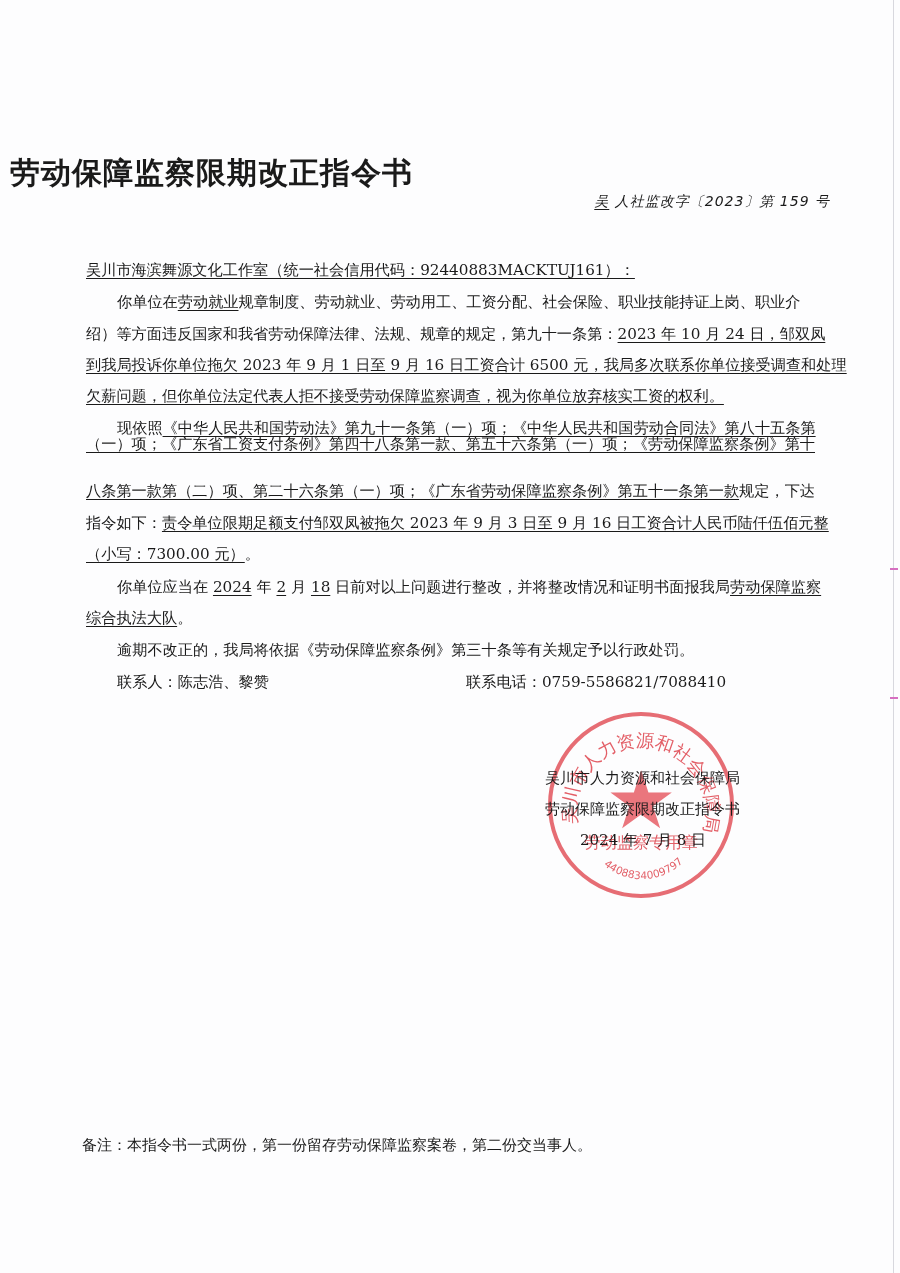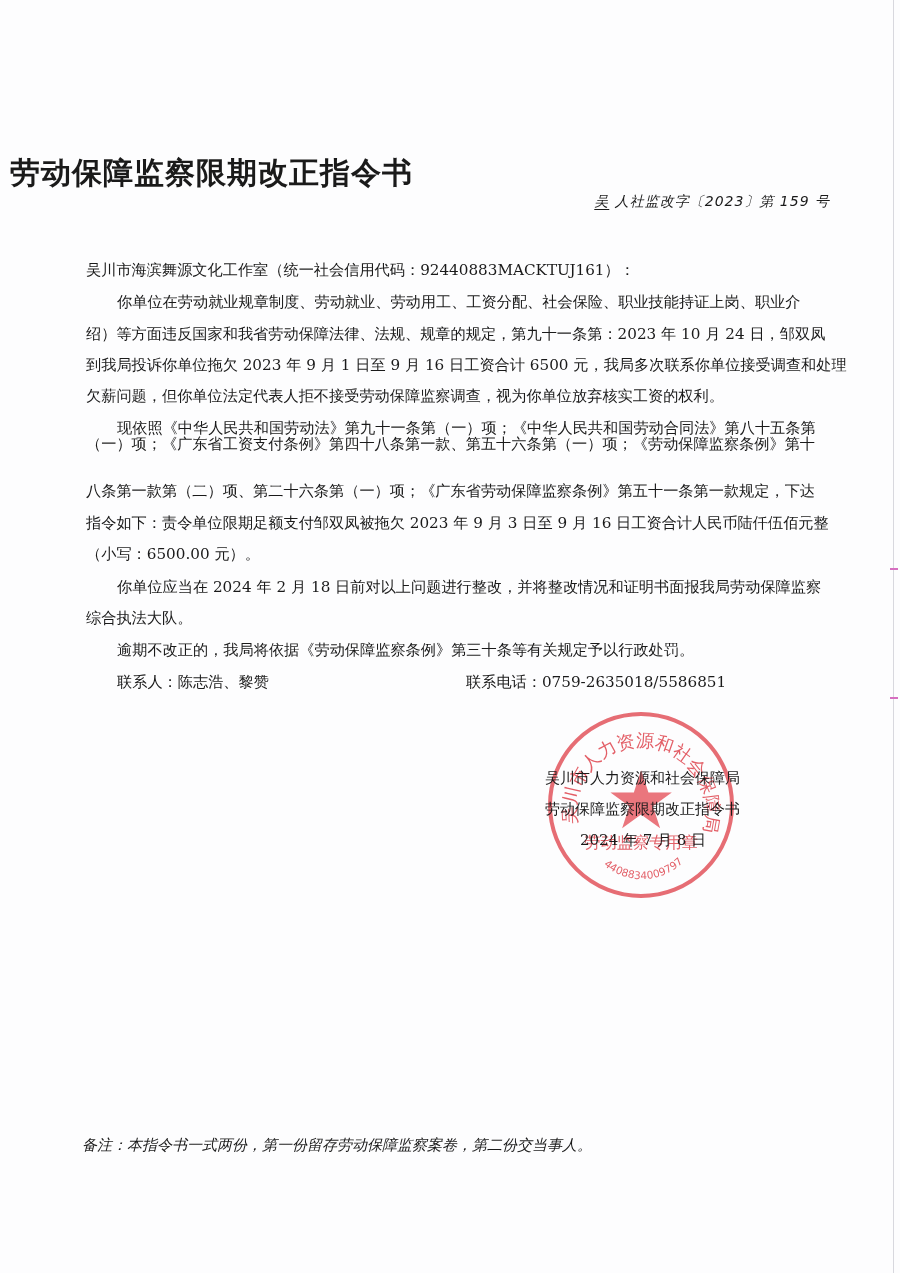--- a/index.html
+++ b/index.html
@@ -22,40 +22,40 @@
   .docno {
     position: absolute; right: 70px; top: 193px; font-size: 14px;
     font-family: "DejaVu Sans", sans-serif; letter-spacing: 1px; font-style: italic;
   }
   .docno .u { text-decoration: underline; }
   .line {
     position: absolute; left: 86px; width: 750px; font-size: 15.2px; line-height: 20px;
     white-space: nowrap;
   }
   .ind { padding-left: 31px; }
-  .u { text-underline-offset: 3px; }
+  .u { text-decoration: underline; text-underline-offset: 3px; }
   .stamp {
     position: absolute; left: 548px; top: 712px; width: 186px; height: 186px;
     border-radius: 50%; border: 4px solid rgba(222, 60, 70, 0.75);
     box-sizing: border-box;
   }
   .stamp-star {
     position: absolute; left: 50%; top: 50%; transform: translate(-50%, -55%);
     color: rgba(225, 60, 70, 0.7); font-size: 80px; line-height: 1;
     font-family: "DejaVu Sans", sans-serif;
   }
   .stamp-arc {
     position: absolute; left: 0; top: 0; width: 100%; height: 100%;
   }
   .stamp-arc text { fill: rgba(220, 55, 65, 0.8); font-family: "DejaVu Sans", sans-serif; }
   .sign {
     position: absolute; left: 545px; font-size: 15px; white-space: nowrap;
   }
   .note {
-    position: absolute; left: 82px; top: 1136px; font-size: 15px; white-space: nowrap; font-style: italic;
+    position: absolute; left: 82px; top: 1136px; font-size: 15px; white-space: nowrap;
   }
 </style>
 </head>
 <body>
 
 <div class="page-edge"></div>
 <div class="edge-mark" style="top:568px"></div>
 <div class="edge-mark" style="top:697px"></div>
 
 <div class="title">劳动保障监察限期改正指令书</div>
@@ -71,29 +71,29 @@
 
 <div class="line ind" style="top:292px"><span>你单位在</span><span class="u">劳动就业</span><span>规章制度、劳动就业、劳动用工、工资分配、社会保险、职业技能持证上岗、职业介</span></div>
 <div class="line" style="top:324px"><span>绍）等方面违反国家和我省劳动保障法律、法规、规章的规定，第九十一条第：</span><span class="u">2023 年 10 月 24 日，邹双凤</span></div>
 <div class="line" style="top:355px"><span class="u">到我局投诉你单位拖欠 2023 年 9 月 1 日至 9 月 16 日工资合计 6500 元，我局多次联系你单位接受调查和处理</span></div>
 <div class="line" style="top:386px"><span class="u">欠薪问题，但你单位法定代表人拒不接受劳动保障监察调查，视为你单位放弃核实工资的权利。</span></div>
 
 <div class="line ind" style="top:418px"><span>现依照</span><span class="u">《中华人民共和国劳动法》第九十一条第（一）项；《中华人民共和国劳动合同法》第八十五条第</span></div>
 <div class="line" style="top:434px"><span class="u">（一）项；《广东省工资支付条例》第四十八条第一款、第五十六条第（一）项；《劳动保障监察条例》第十</span></div>
 <div class="line" style="top:481px"><span class="u">八条第一款第（二）项、第二十六条第（一）项；《广东省劳动保障监察条例》第五十一条第一款</span><span>规定，下达</span></div>
 <div class="line" style="top:513px"><span>指令如下：</span><span class="u">责令单位限期足额支付邹双凤被拖欠 2023 年 9 月 3 日至 9 月 16 日工资合计人民币陆仟伍佰元整</span></div>
-<div class="line" style="top:544px"><span class="u">（小写：6500.00 元）</span><span>。</span></div>
+<div class="line" style="top:544px"><span class="u">（小写：7300.00 元）</span><span>。</span></div>
 
 <div class="line ind" style="top:577px"><span>你单位应当在 </span><span class="u">2024</span><span> 年 </span><span class="u">2</span><span> 月 </span><span class="u">18</span><span> 日前对以上问题进行整改，并将整改情况和证明书面报我局</span><span class="u">劳动保障监察</span></div>
 <div class="line" style="top:608px"><span class="u">综合执法大队</span><span>。</span></div>
 
 <div class="line ind" style="top:640px"><span>逾期不改正的，我局将依据《劳动保障监察条例》第三十条等有关规定予以行政处罚。</span></div>
 
 <div class="line ind" style="top:672px"><span>联系人：陈志浩、黎赞</span></div>
-<div class="line" style="top:672px; left:466px; width:380px"><span>联系电话：0759-2635018/5586851</span></div>
+<div class="line" style="top:672px; left:466px; width:380px"><span>联系电话：0759-5586821/7088410</span></div>
 
 <div class="stamp">
   <svg class="stamp-arc" viewBox="0 0 186 186">
     <defs>
       <path id="arcTop" d="M 28 120 A 68 68 0 1 1 158 120"></path>
       <path id="arcBot" d="M 48 150 A 62 62 0 0 0 140 150"></path>
     </defs>
     <text font-size="19"><textPath href="#arcTop" startOffset="3%">吴川市人力资源和社会保障局</textPath></text>
     <text font-size="11"><textPath href="#arcBot" startOffset="8%">4408834009797</textPath></text>
     <text x="93" y="138" font-size="17" text-anchor="middle">劳动监察专用章</text>

